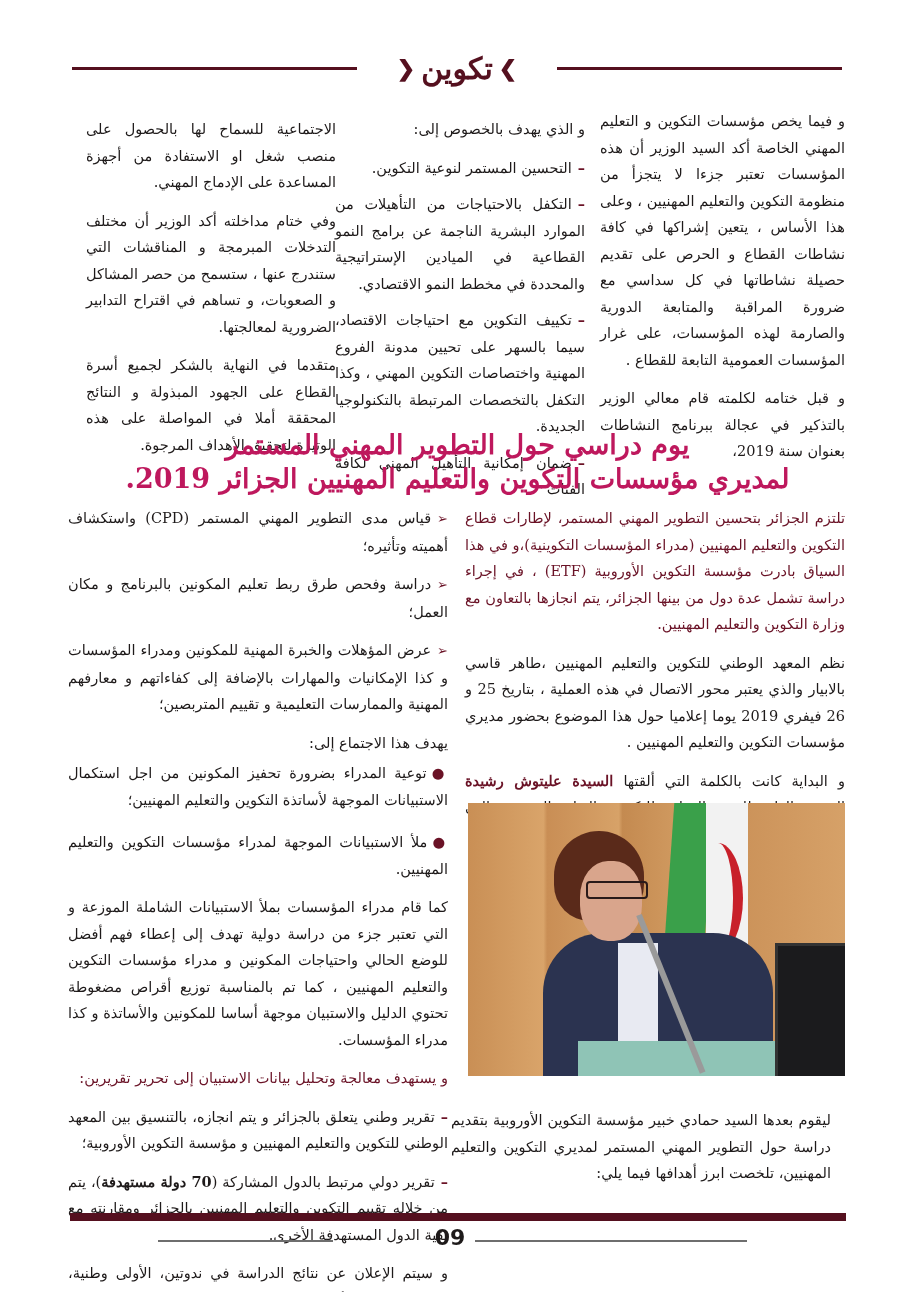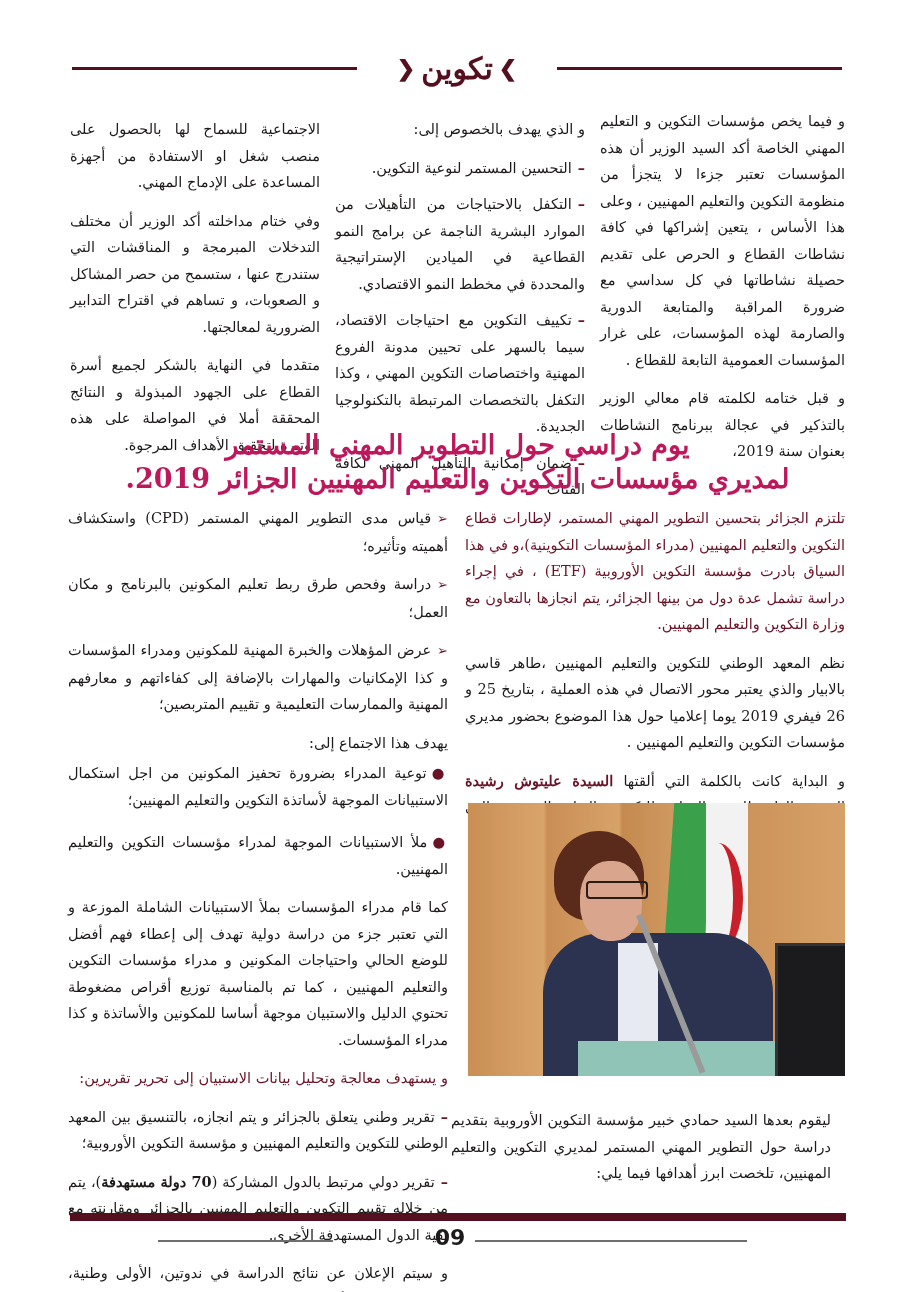--- a/index.html
+++ b/index.html
@@ -15,21 +15,21 @@
   .hdr-title { position: absolute; left: 300px; width: 170px; top: 0; height: 56px;
                display: flex; align-items: center; justify-content: center; gap: 6px;
                color: #55101f; font-weight: bold; font-size: 30px; direction: rtl; }
   .hdr-orn { font-size: 22px; color: #55101f; }
 
   
   .col { position: absolute; direction: rtl; text-align: justify; font-size: 14.5px; line-height: 26.5px; }
   .col p { margin: 0 0 12px 0; }
   .c1 { left: 600px; top: 108px; width: 245px; }
   .c2 { left: 335px; top: 116px; width: 250px; }
-  .c3 { left: 70px;  top: 116px; width: 250px; }
+  .c3 { left: 86px;  top: 116px; width: 250px; }
 
   .dash-item { position: relative; padding-right: 0; margin-bottom: 10px; }
   .dash { color: #6a1226; font-weight: bold; margin-left: 6px; }
 
   
   .art-title { position: absolute; left: 70px; width: 775px; top: 428px; direction: rtl;
                text-align: center; color: #be185d; font-weight: bold; font-size: 27px; line-height: 34px; }
 
   .c4 { left: 465px; top: 505px; width: 380px; }
   .c5 { left: 68px;  top: 505px; width: 380px; }

